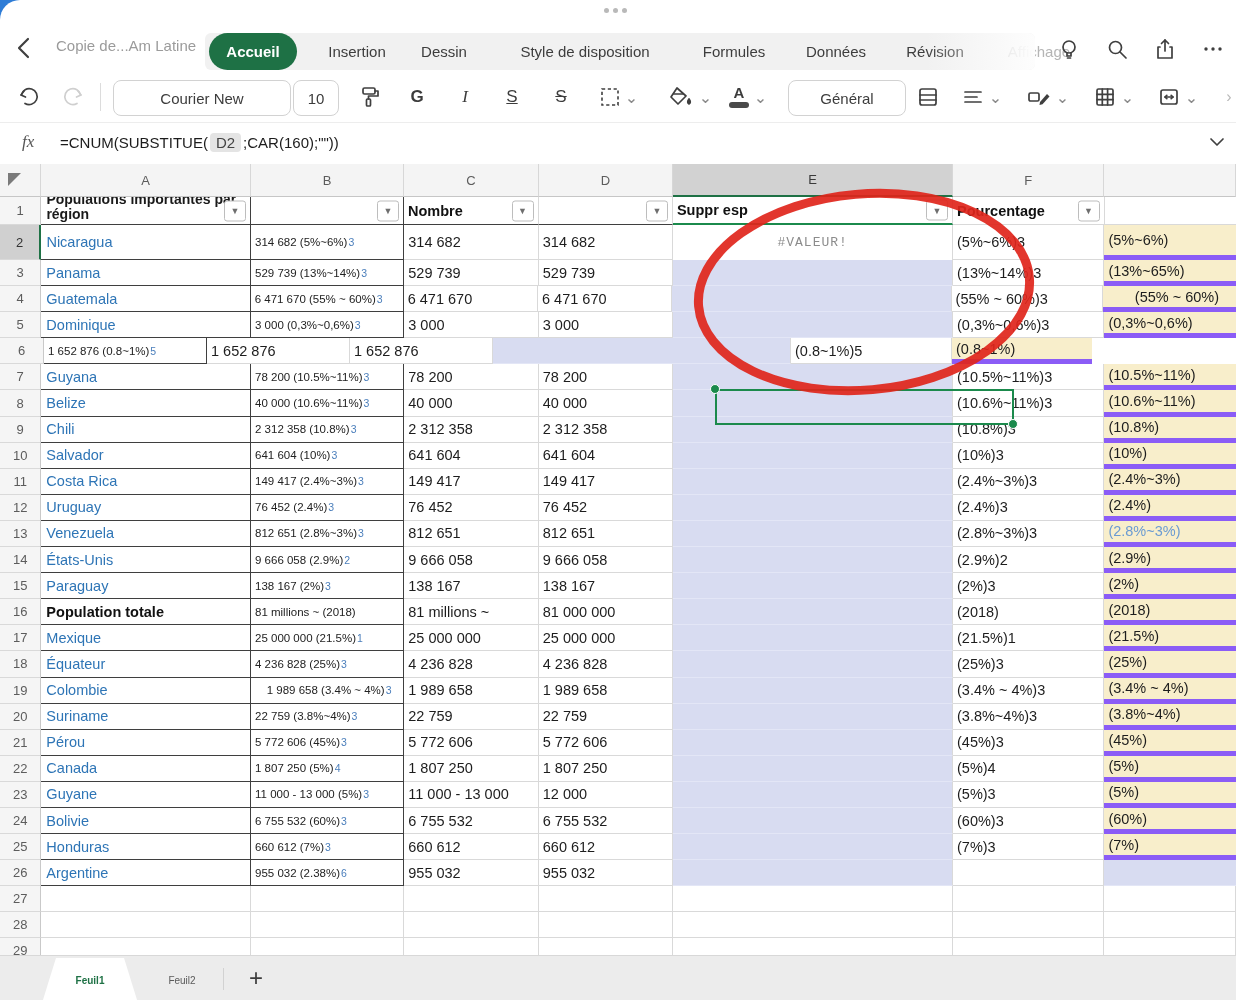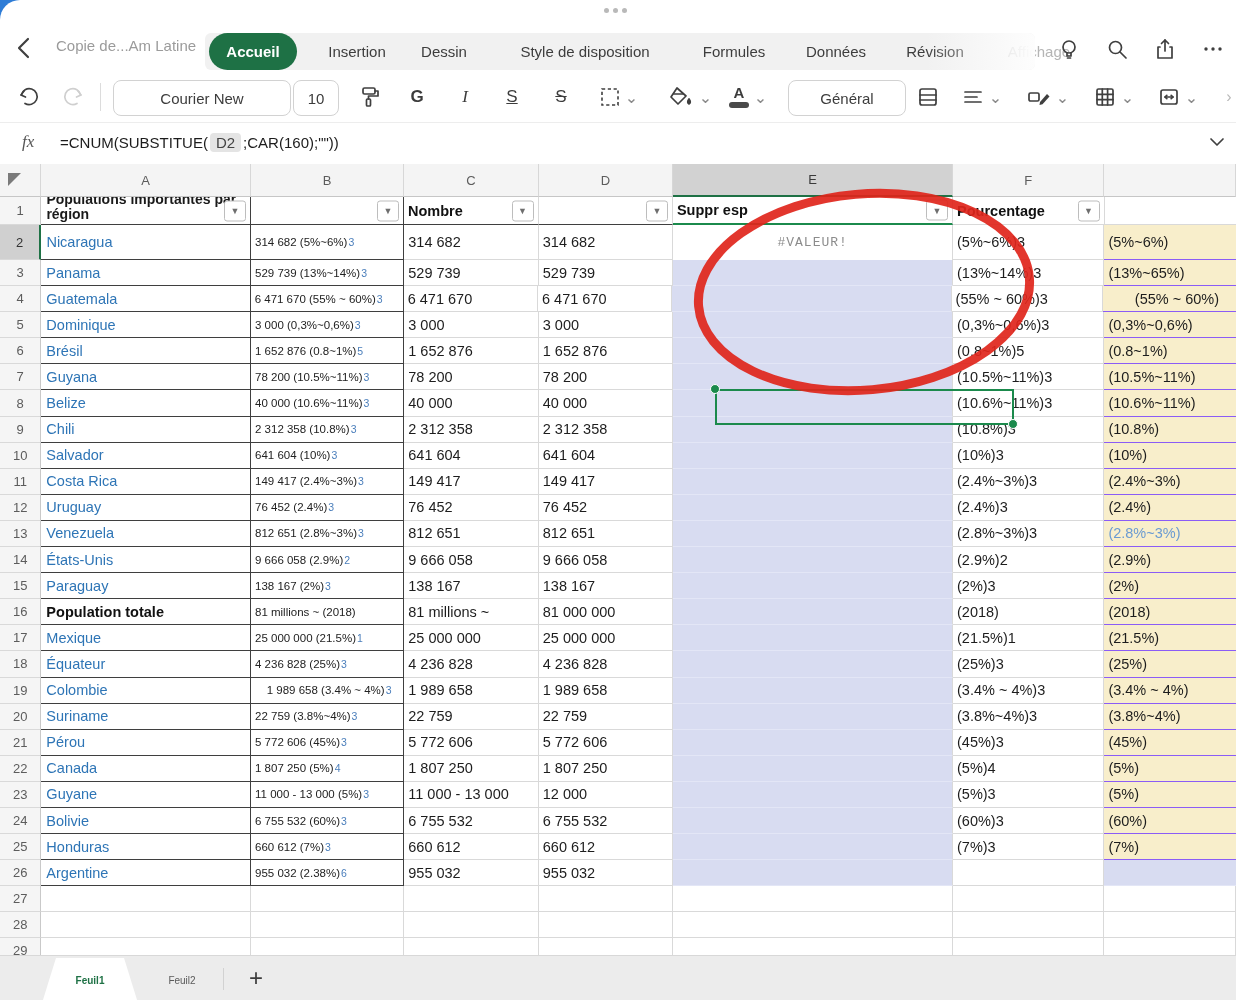--- a/index.html
+++ b/index.html
@@ -62,21 +62,21 @@
   .dark-r{border-right:1px solid #3f3f3f!important;}
   .lite-b{border-bottom:1px solid #d9d9d9;}
   .lite-r{border-right:1px solid #d9d9d9;}
   .colA{padding-left:5px;font-size:14.5px;}
   .colB{padding-left:4px;font-size:11.5px;color:#222;}
   .colC,.colD,.colF,.colG{padding-left:4px;font-size:14.5px;color:#1d1d1d;}
   .link{color:#2e75b6;}
   .bold{font-weight:bold;color:#111;}
   .ref{color:#4a7ebb;font-size:10.5px;margin-left:1px;}
   .lav{background:#d8dcf1;border-bottom:1px solid #e3e6f6;}
-  .beige{background:#f8eecb;border-bottom:1px solid #8b5cf6;}
+  .beige{background:#f8eecb;border-bottom:5px solid #8b5cf6;}
   .gblue{color:#6b9bd2;}
   .errtxt{width:100%;text-align:center;color:#8c8c8c;font-family:"Liberation Mono",monospace;
           font-size:13px;letter-spacing:1px;}
   .filterbtn{position:absolute;right:4px;top:50%;transform:translateY(-50%);width:20px;height:19px;
              border:1px solid #bdbdbd;border-radius:3px;background:#fff;color:#6e6e6e;font-size:9px;
              display:flex;align-items:center;justify-content:center;}
   .h1txt{line-height:15px;white-space:normal;font-weight:bold;font-size:14px;color:#1a1a1a;
          margin-top:-7px;padding-left:5px;width:200px;}
   
   .selbox{position:absolute;left:715px;top:389px;width:299px;height:36px;border:2px solid #1b8a4c;
@@ -356,23 +356,20 @@
             <span class="ref">3</span>
           </div>
           <div class="cell colC lite-r lite-b" style="width: 143px;">3 000</div>
           <div class="cell colD lite-r lite-b" style="width: 143px;">3 000</div>
           <div class="cell lite-r lav" style="width: 298px;"></div>
           <div class="cell colF lite-r lite-b" style="width: 161px;">(0,3%~0,6%)3</div>
           <div class="cell colG beige" style="width: 140px;">(0,3%~0,6%)</div>
         </div>
         <div class="g-row" style="height: 26.1px;">
           <div class="cell numc" style="width: 44px;">6</div>
-          <div class="cell colA dark-r dark-b" style="width: 223px;">
-            <span class="link">Brésil</span>
-          </div>
           <div class="cell colB dark-r dark-b" style="width: 163px;">
             <span>1 652 876 (0.8~1%)</span>
             <span class="ref">5</span>
           </div>
           <div class="cell colC lite-r lite-b" style="width: 143px;">1 652 876</div>
           <div class="cell colD lite-r lite-b" style="width: 143px;">1 652 876</div>
           <div class="cell lite-r lav" style="width: 298px;"></div>
           <div class="cell colF lite-r lite-b" style="width: 161px;">(0.8~1%)5</div>
           <div class="cell colG beige" style="width: 140px;">(0.8~1%)</div>
         </div>

